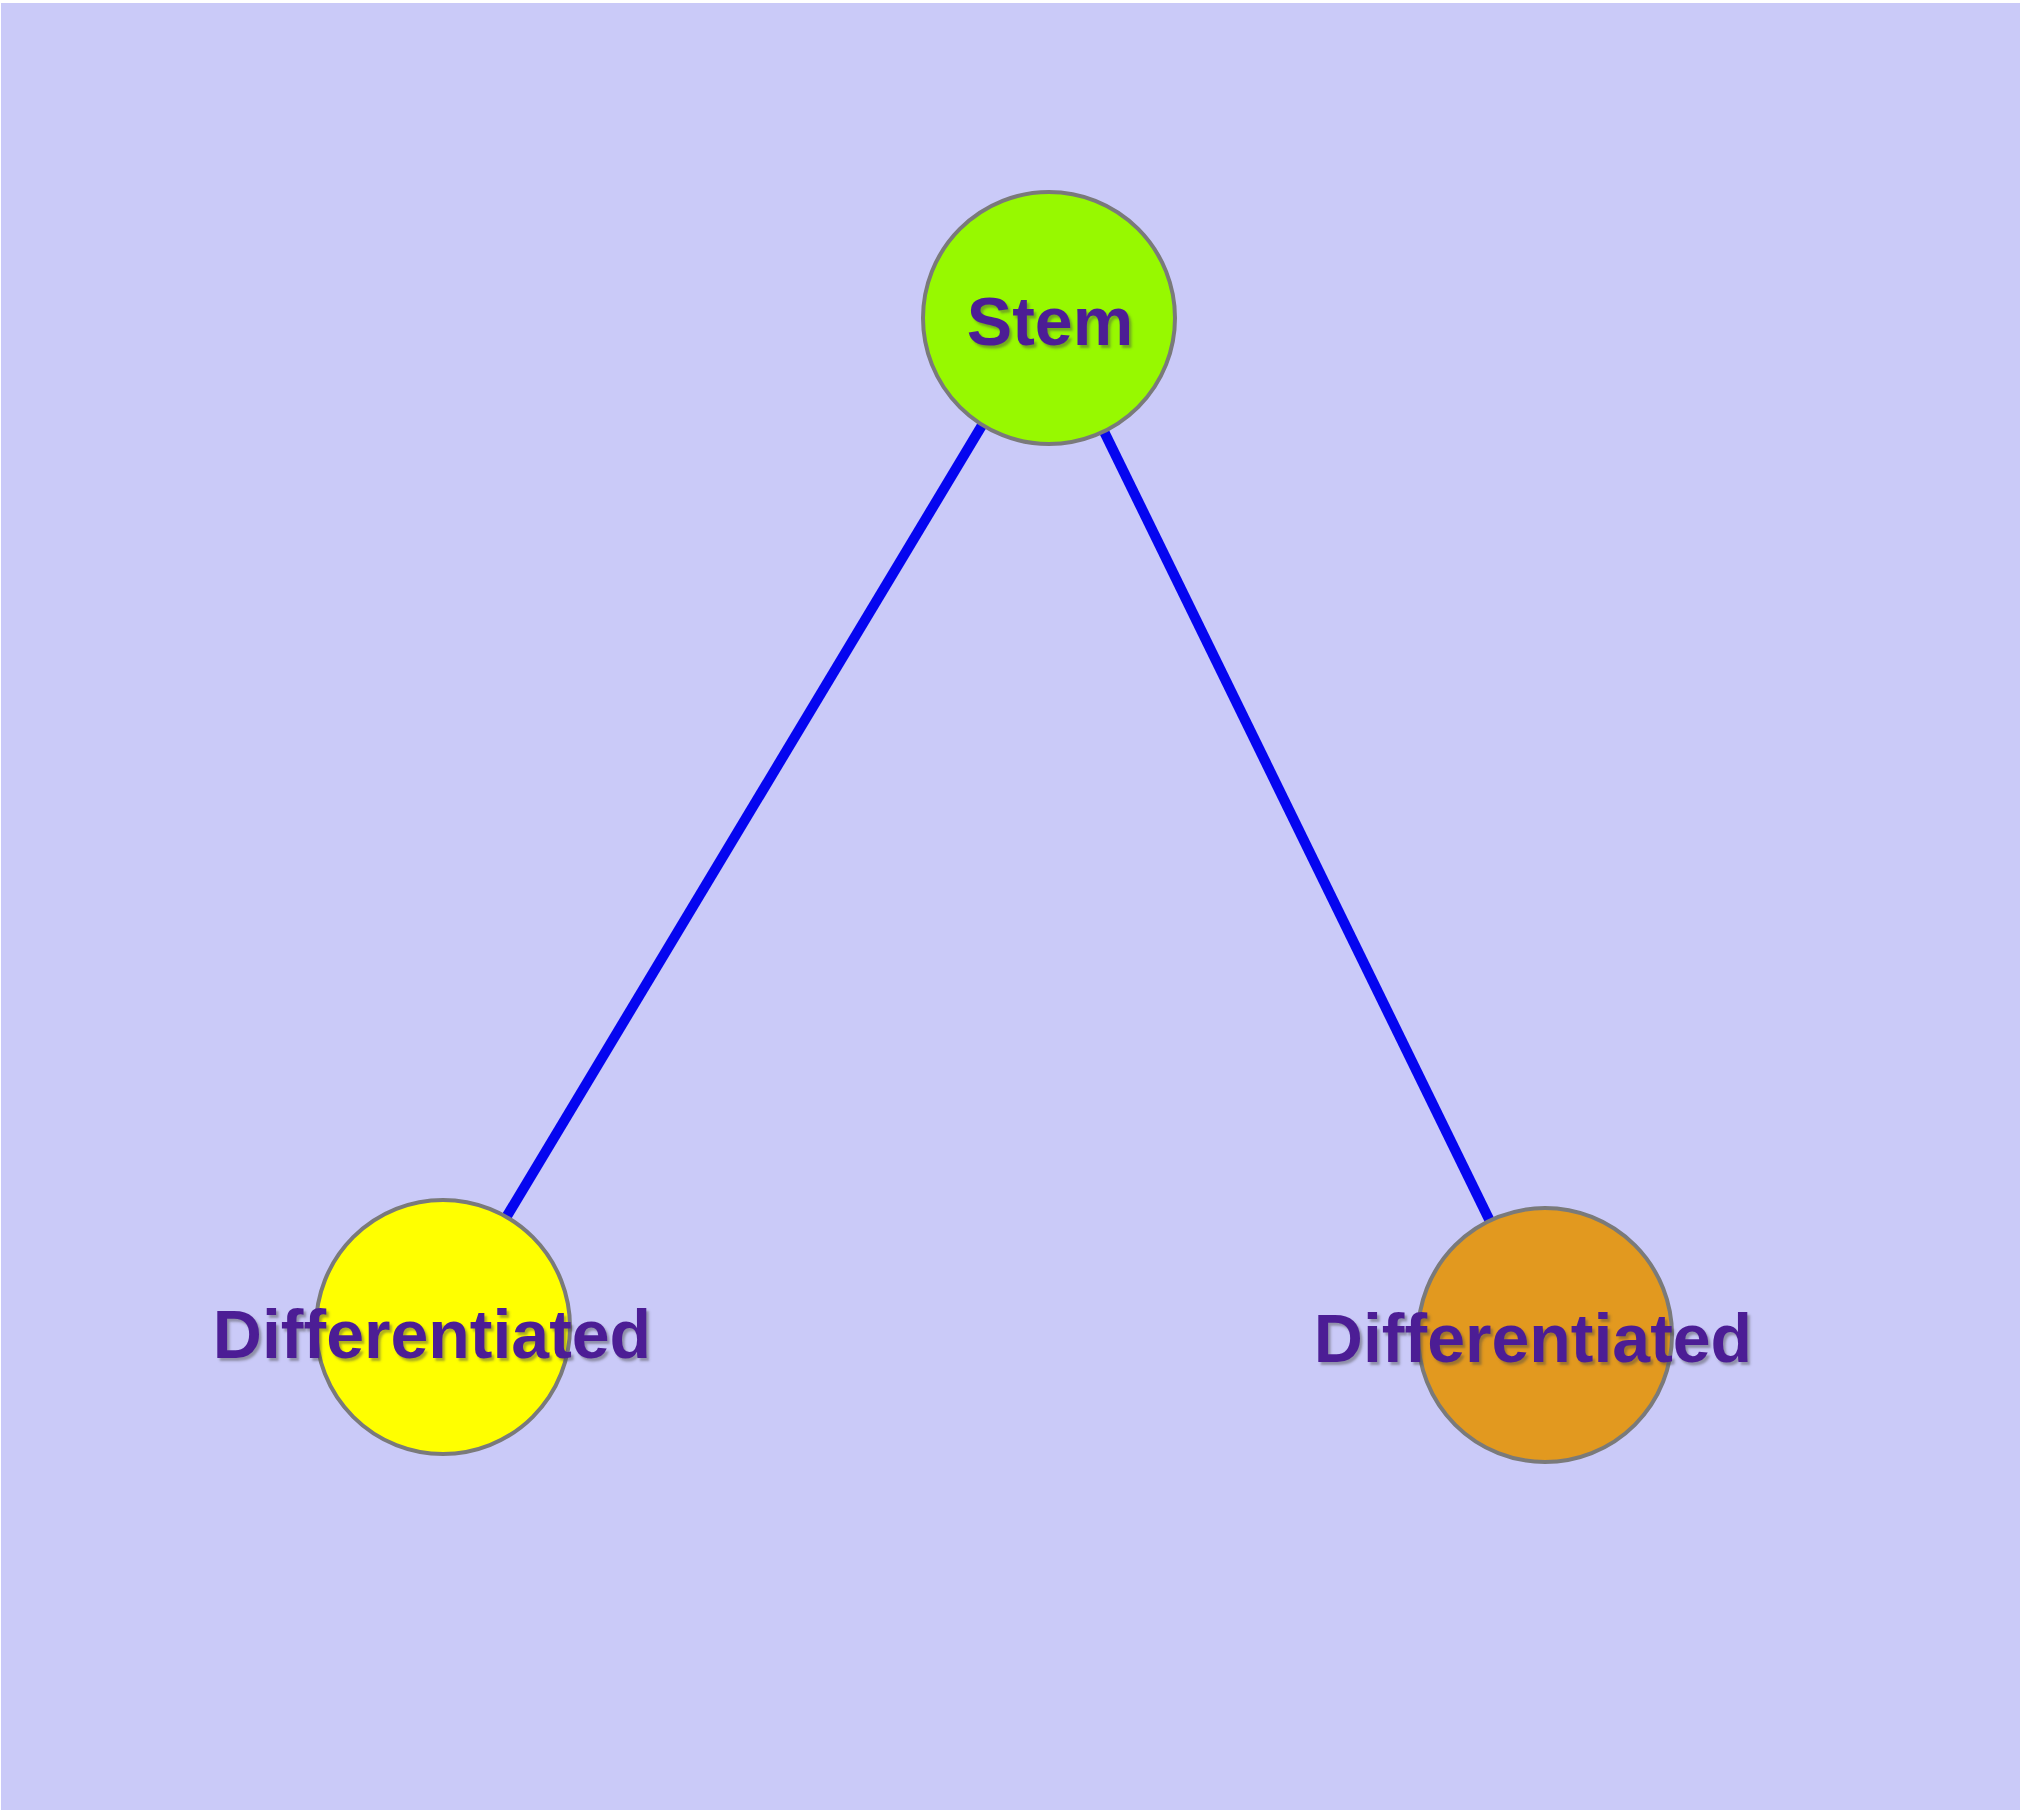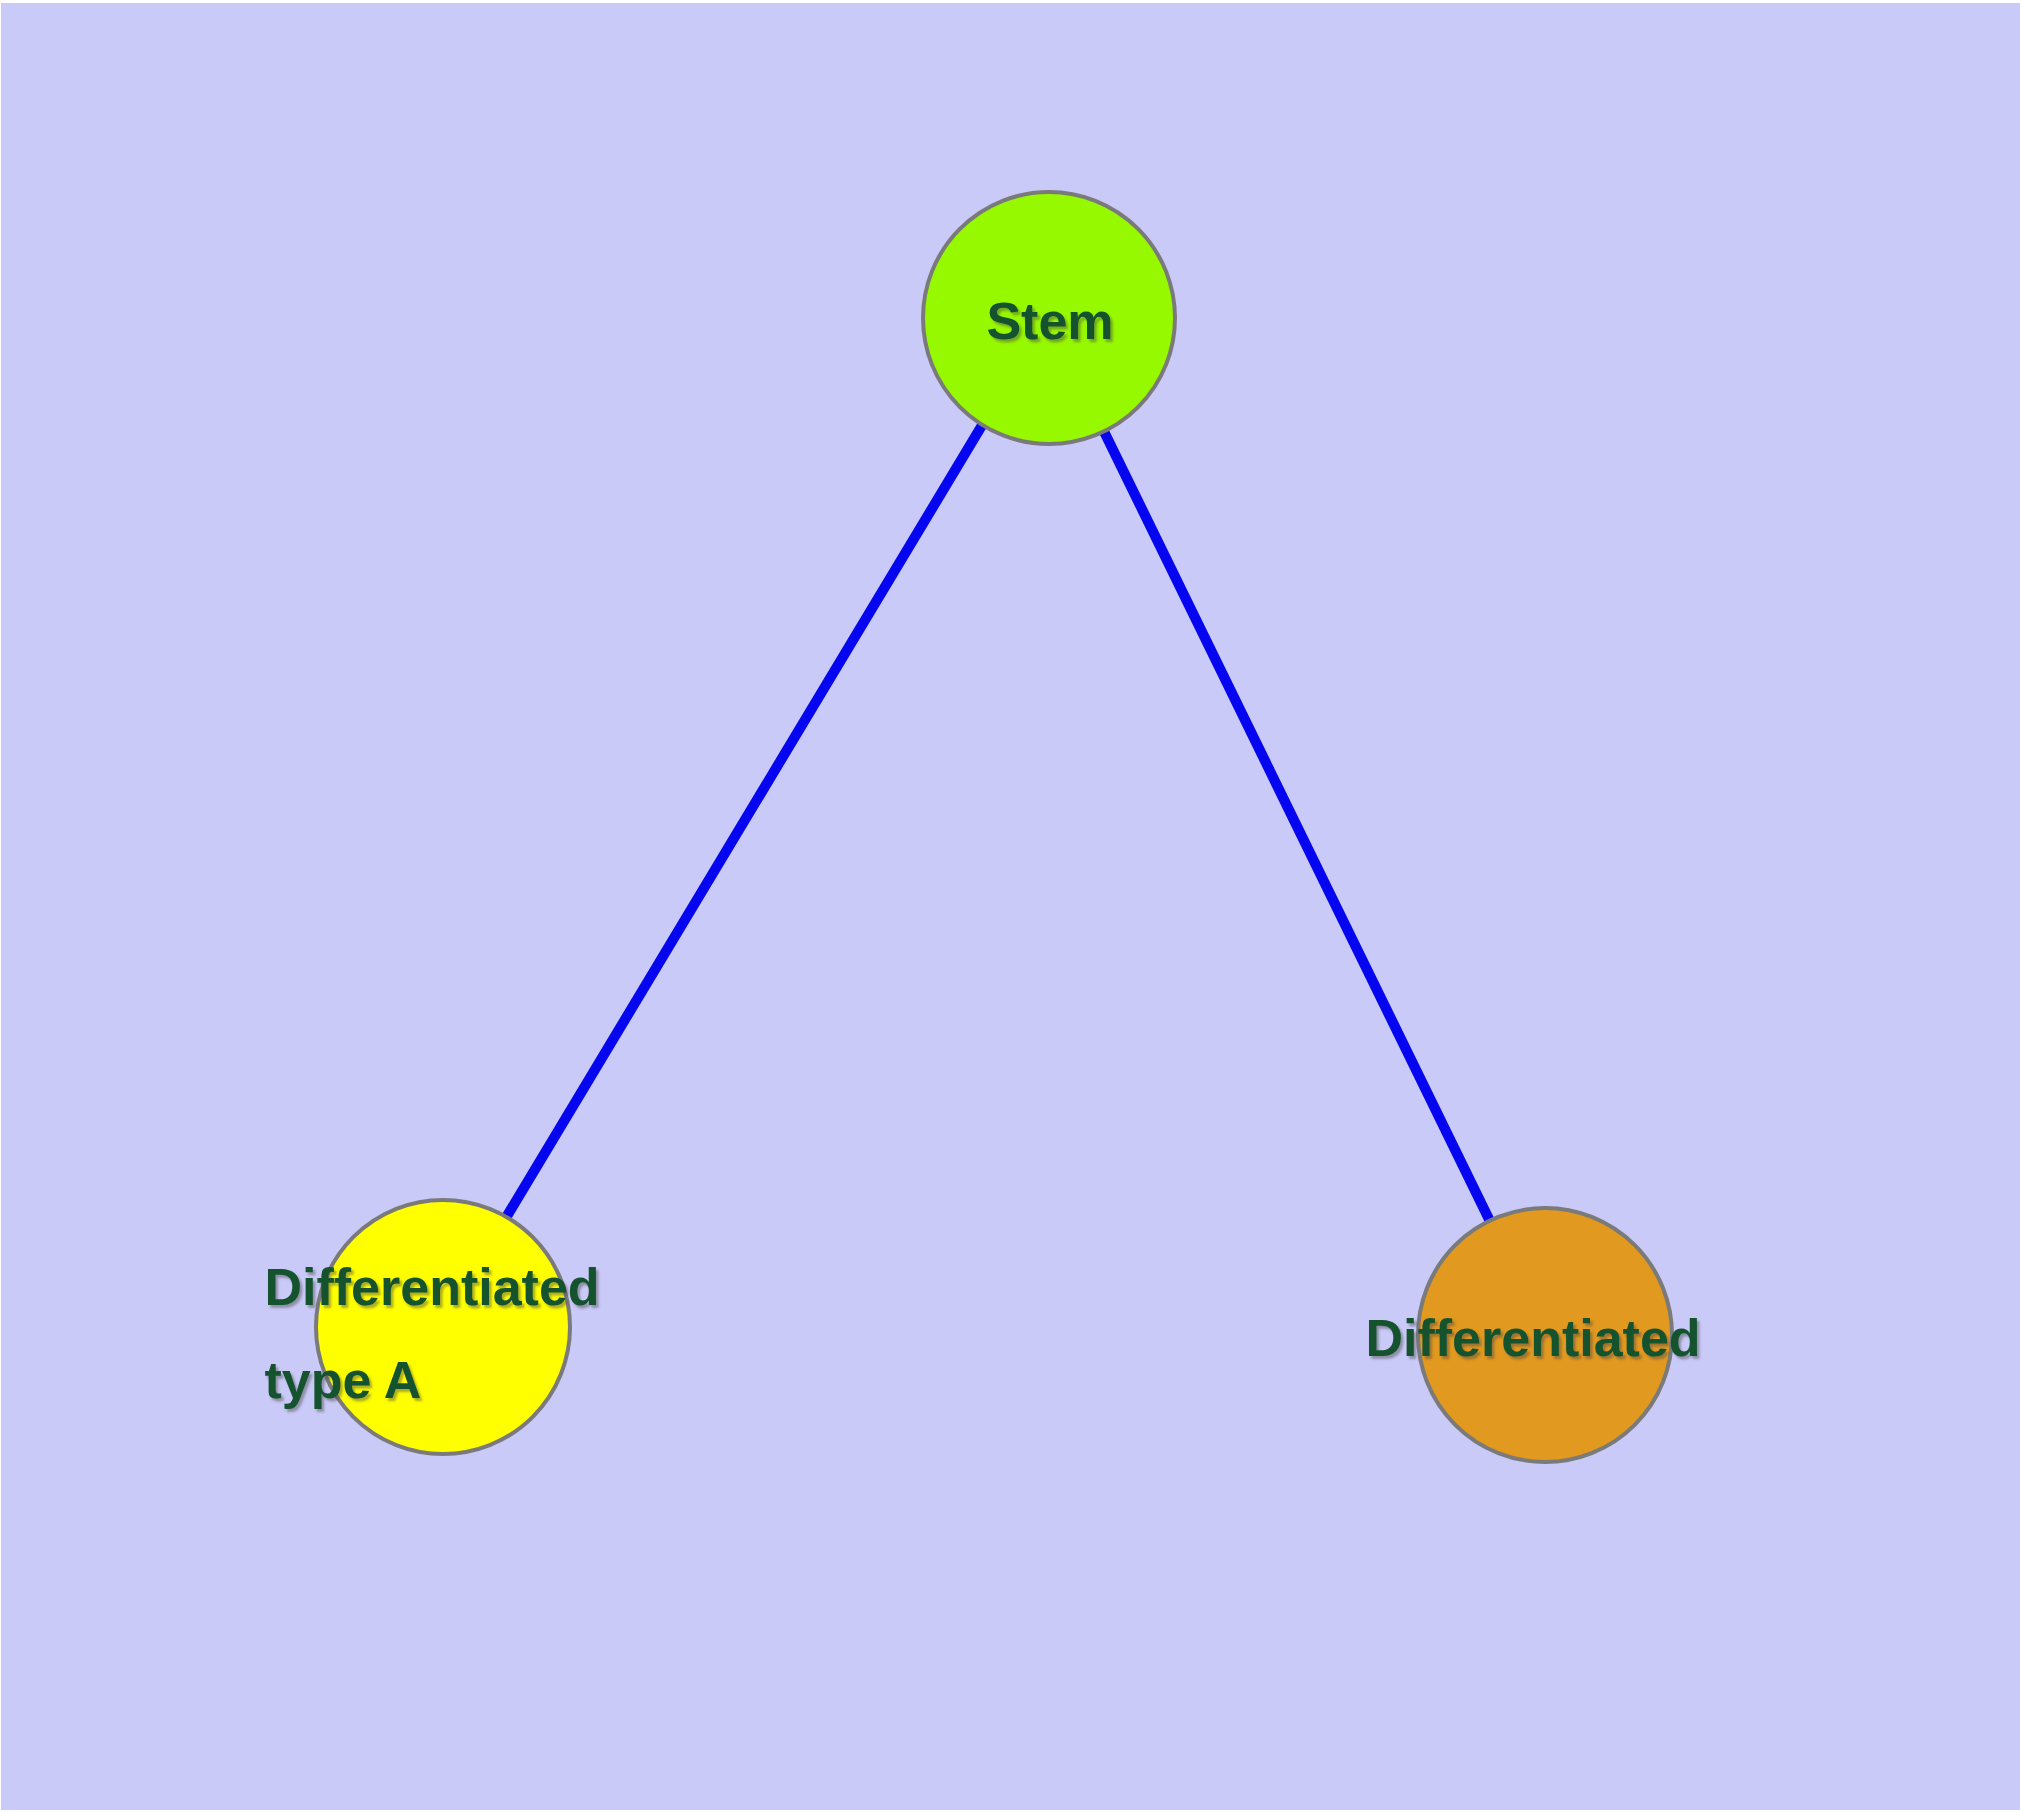--- a/index.html
+++ b/index.html
@@ -54,24 +54,24 @@
   .circle-type-b {
     left: 1415px;
     top: 1203px;
     width: 258px;
     height: 258px;
     background: #E2991F;
   }
   .node-label {
     position: absolute;
     transform: translate(-50%, -50%);
-    text-align: left;
-    color: #14532d;
+    text-align: right;
+    color: #4c1d95;
     font-weight: bold;
-    font-size: 52px;
+    font-size: 68px;
     line-height: 93px;
     white-space: nowrap;
     text-shadow: 2.5px 3.4px 2.5px rgba(70, 70, 70, 0.45);
   }
   .label-stem  { left: 1049px; top: 318px;  }
   .label-type-a { left: 431px;  top: 1331px; }
   .label-type-b { left: 1532px; top: 1335px; }
 </style>
 </head>
 <body>
@@ -86,21 +86,20 @@
   <div class="node-circle circle-stem"></div>
   <div class="node-circle circle-type-a"></div>
   <div class="node-circle circle-type-b"></div>
 
   <div class="node-label label-stem">
     <div>Stem</div>
   </div>
 
   <div class="node-label label-type-a">
     <div>Differentiated</div>
-    <div>type A</div>
   </div>
 
   <div class="node-label label-type-b">
     <div>Differentiated</div>
   </div>
 
 </div>
 
 
 </body></html>

